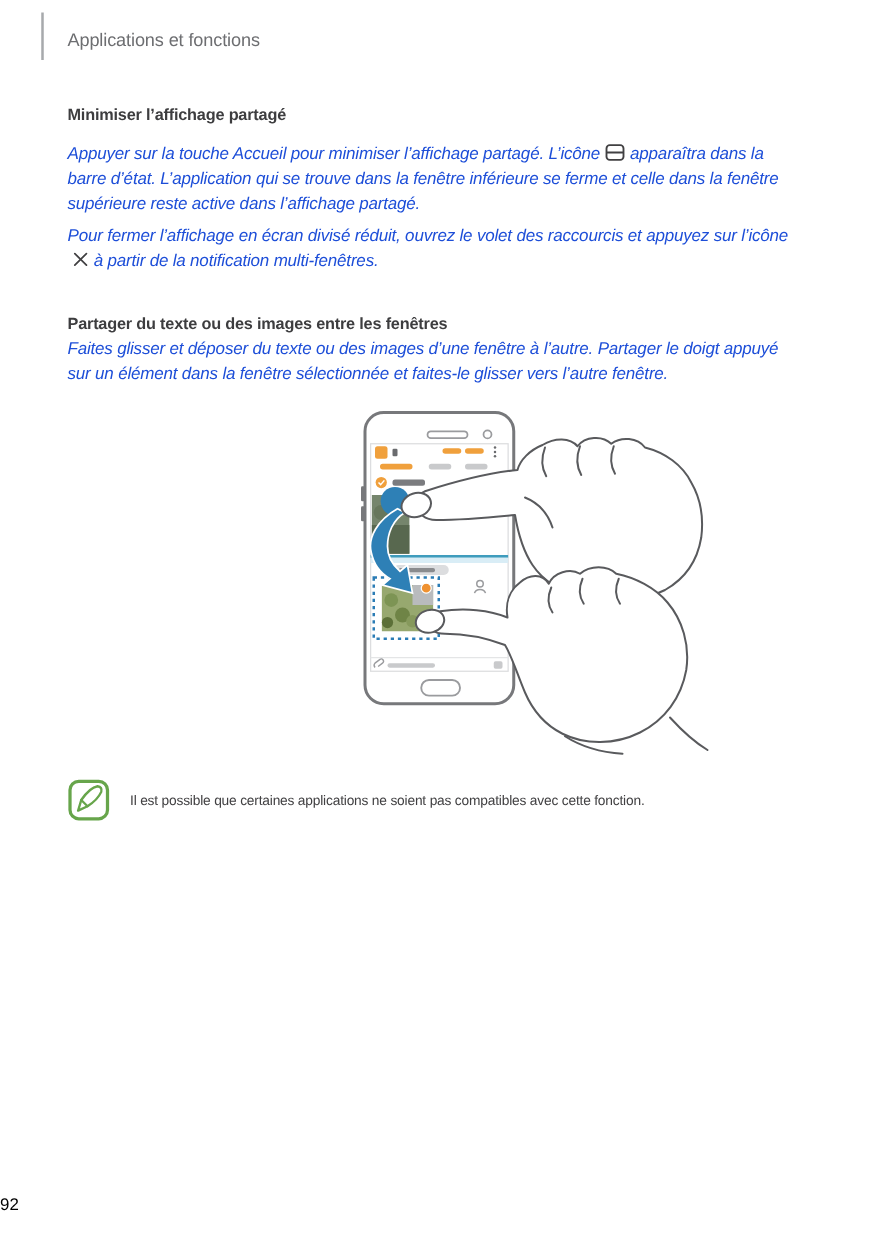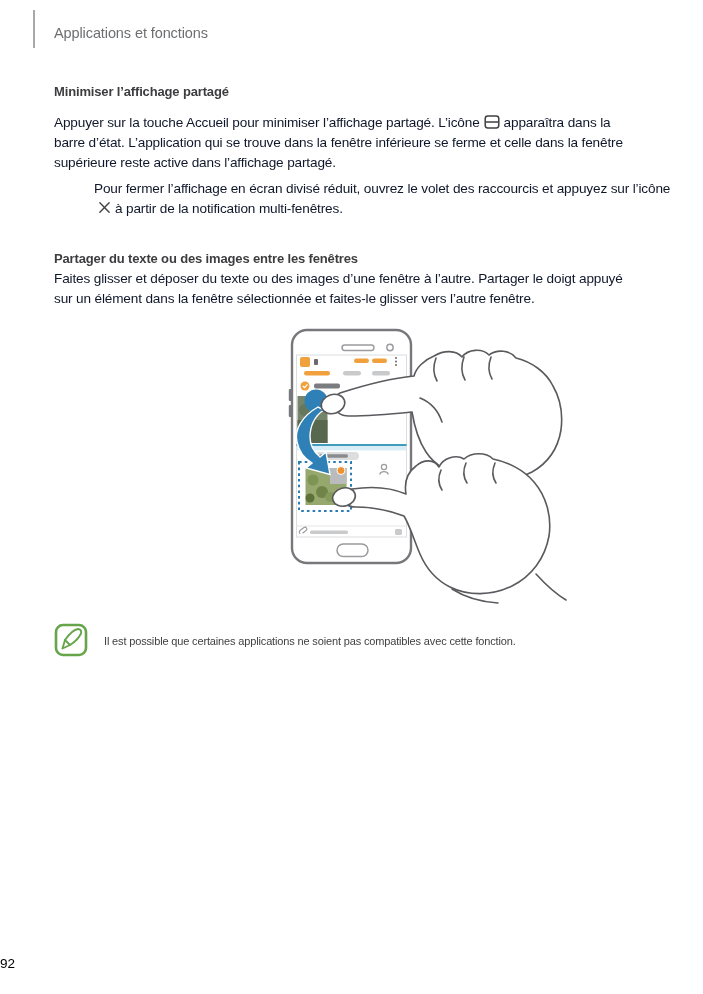--- a/index.html
+++ b/index.html
@@ -39,25 +39,26 @@
   }
   #heading-minimize { top: 81px; }
   #heading-share    { top: 248px; }
   p.body-text {
     position: absolute;
     left: 54px;
     width: 578px;
     margin: 0;
     font-size: 13.6px;
     line-height: 20px;
-    color: #0f172a;
+    color: #1d4ed8;
     letter-spacing: -0.15px;
+    font-style: italic;
   }
   #para-minimize-1 { top: 113px; }
-  #para-minimize-2 { top: 179px; margin-left: 40px; }
+  #para-minimize-2 { top: 179px; }
   #para-share-1    { top: 269px; }
   .inline-icon {
     display: inline-block;
     vertical-align: -2px;
     margin: 0 4px;
   }
   .note-row { position: absolute; left: 54px; top: 620px; width: 596px; }
   .note-icon { position: absolute; left: 0; top: 3px; }
   .note-text {
     position: absolute;

